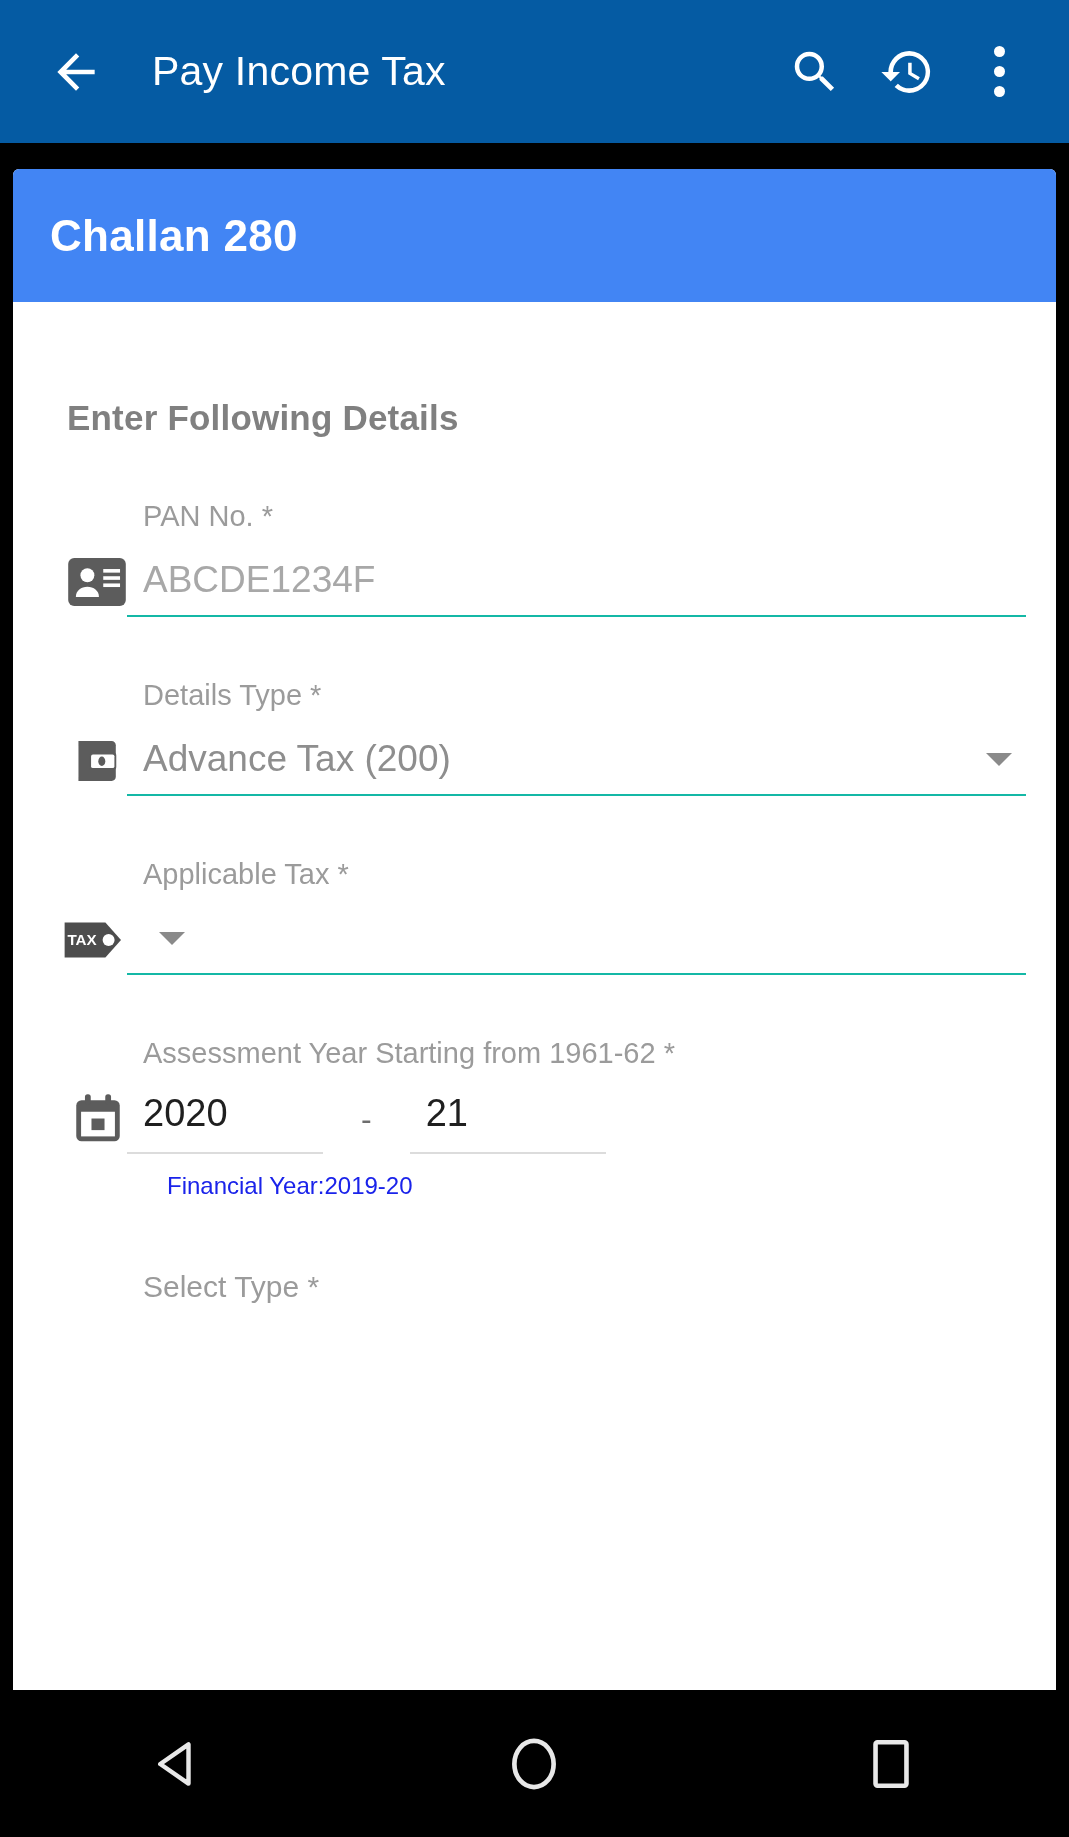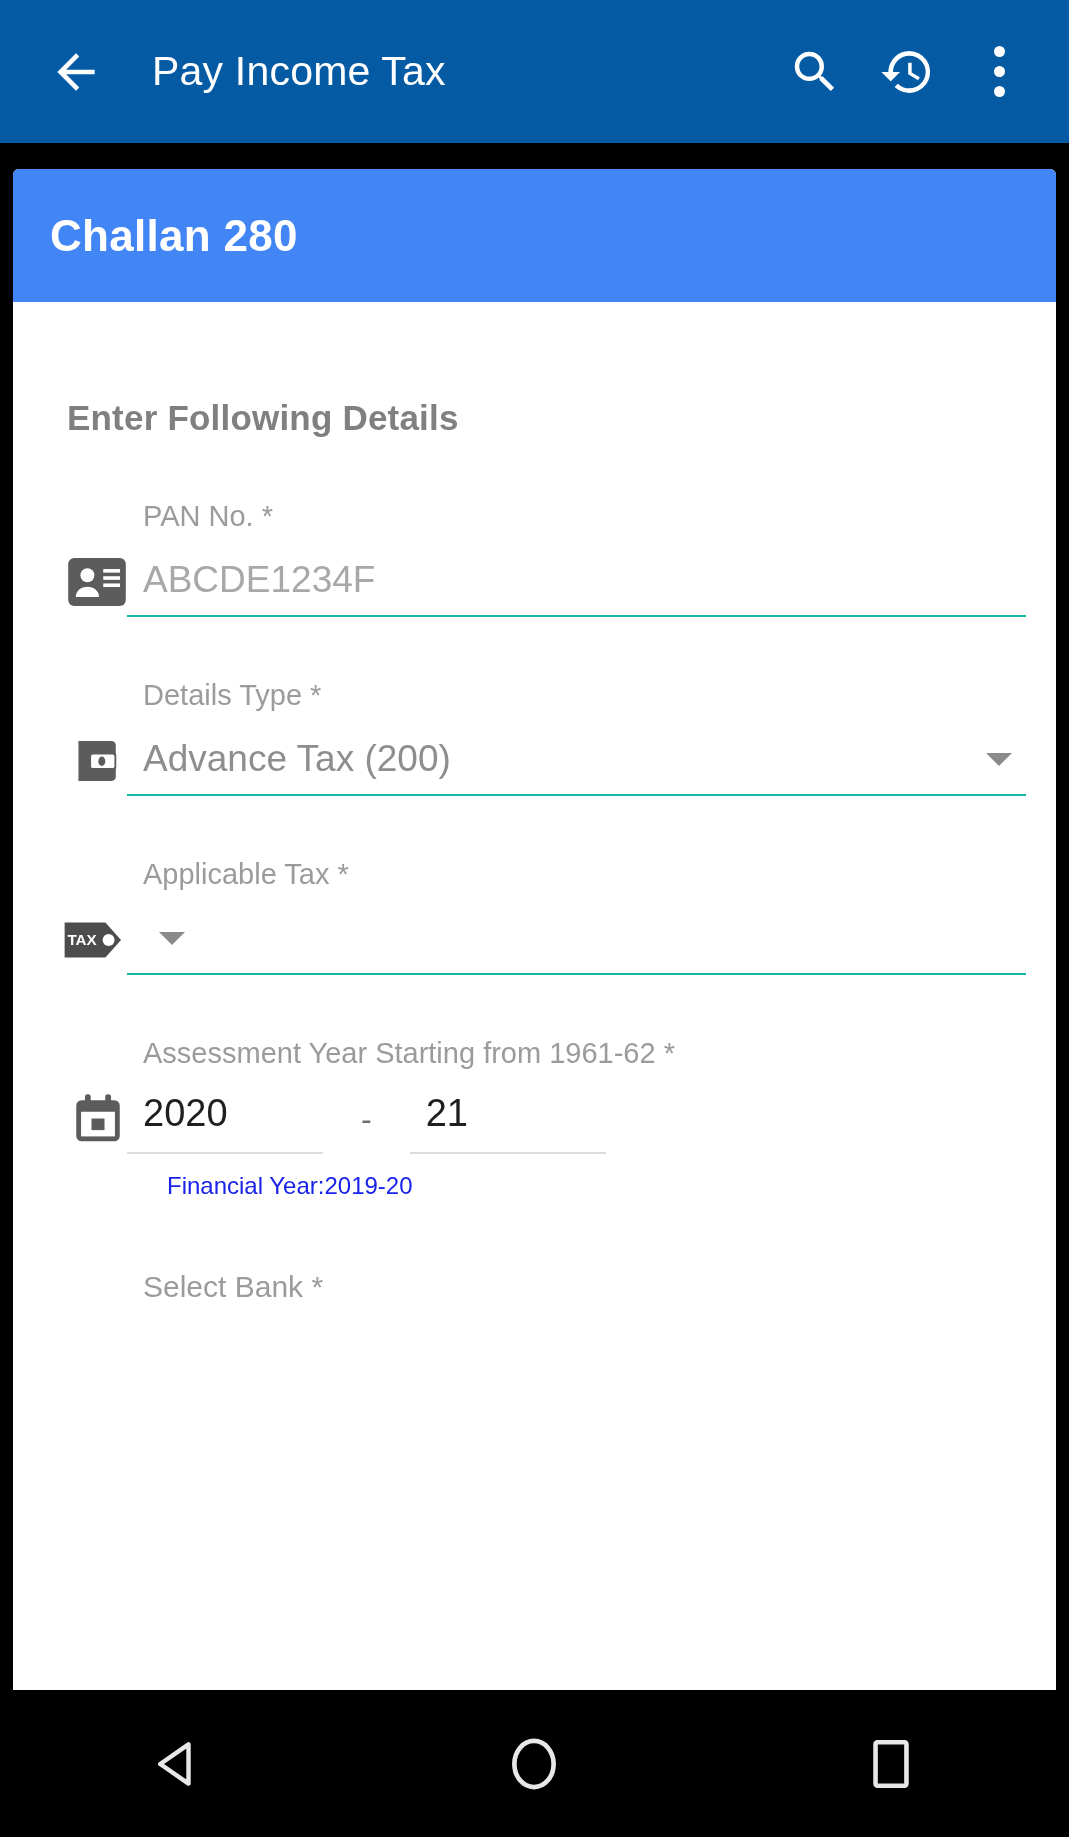--- a/index.html
+++ b/index.html
@@ -278,21 +278,21 @@
           </div>
           <div class="year-dash">-</div>
           <div class="year-box">
             <span>21</span>
           </div>
         </div>
         <div class="fin-year">Financial Year:2019-20</div>
       </div>
 
       <div>
-        <div class="bottom-label">Select Bank *</div>
+        <div class="bottom-label">Select Type *</div>
       </div>
 
     </div>
   </div>
 </div>
 
 <div class="navbar">
   <div>
     <svg width="56" height="56" viewBox="0 0 24 24">
       <path d="M16.5 3.6v16.8L4.4 12z" fill="none" stroke="#e8e8e8" stroke-width="1.9" stroke-linejoin="round"></path>

